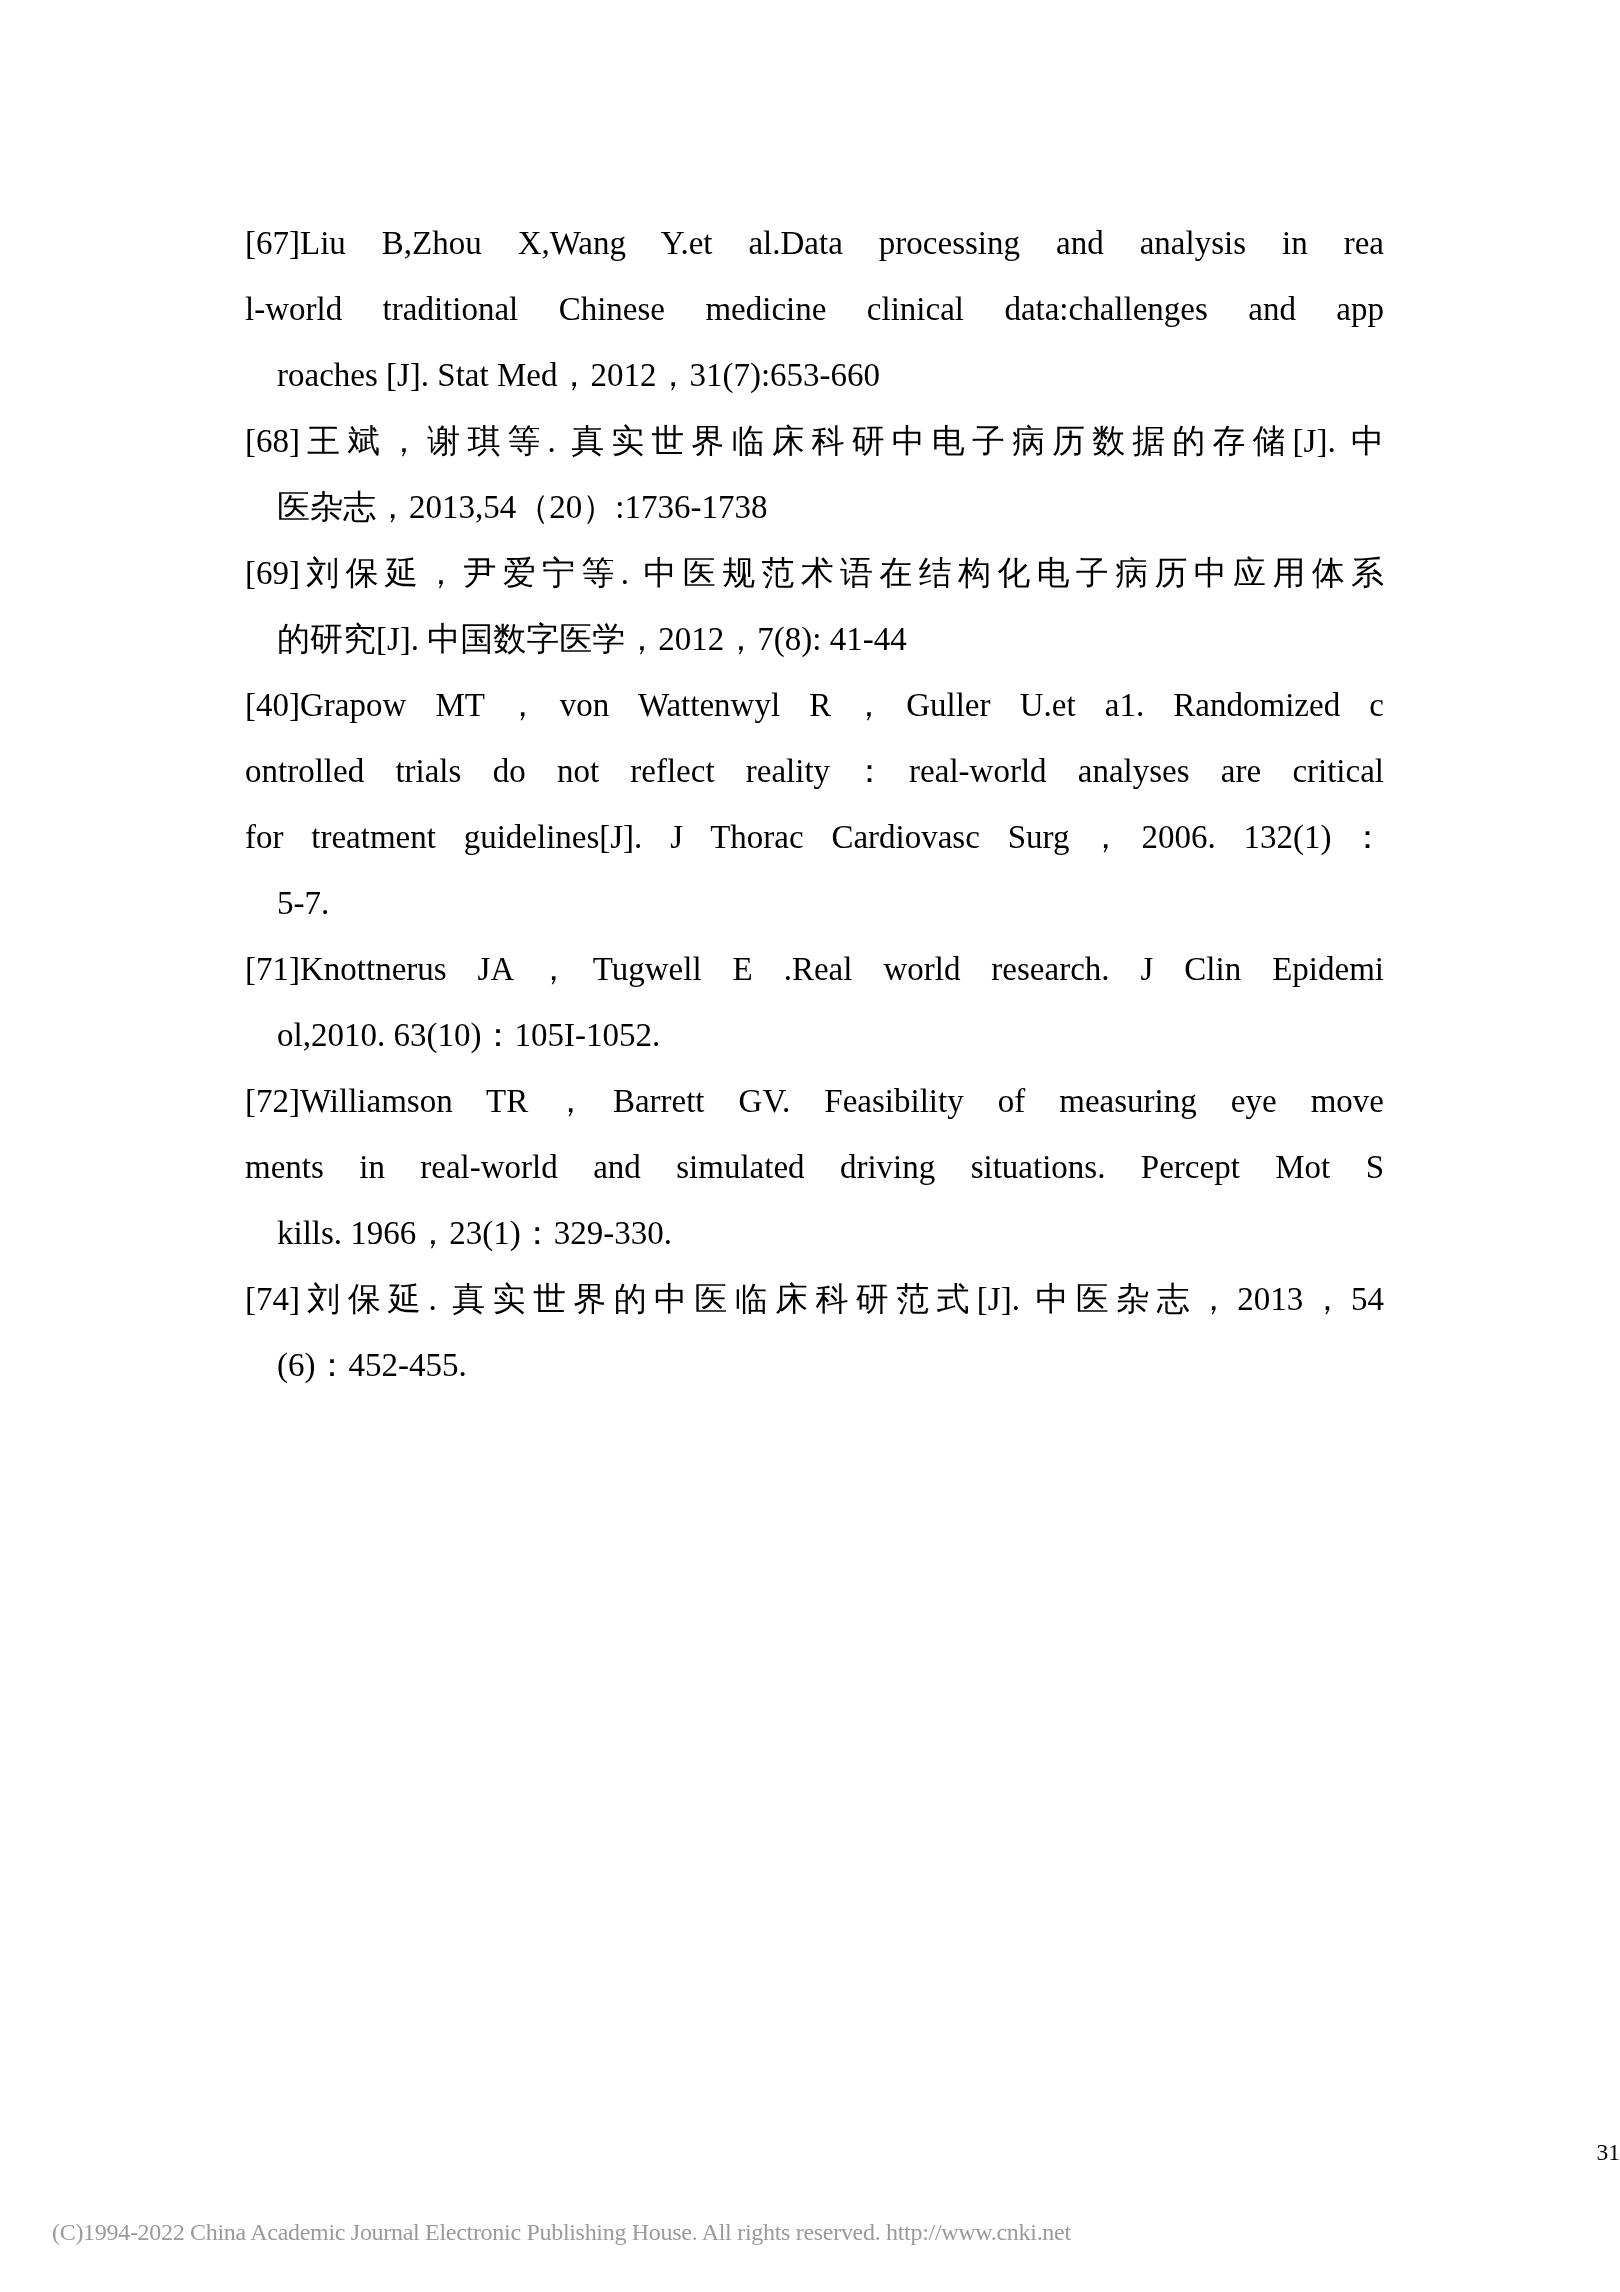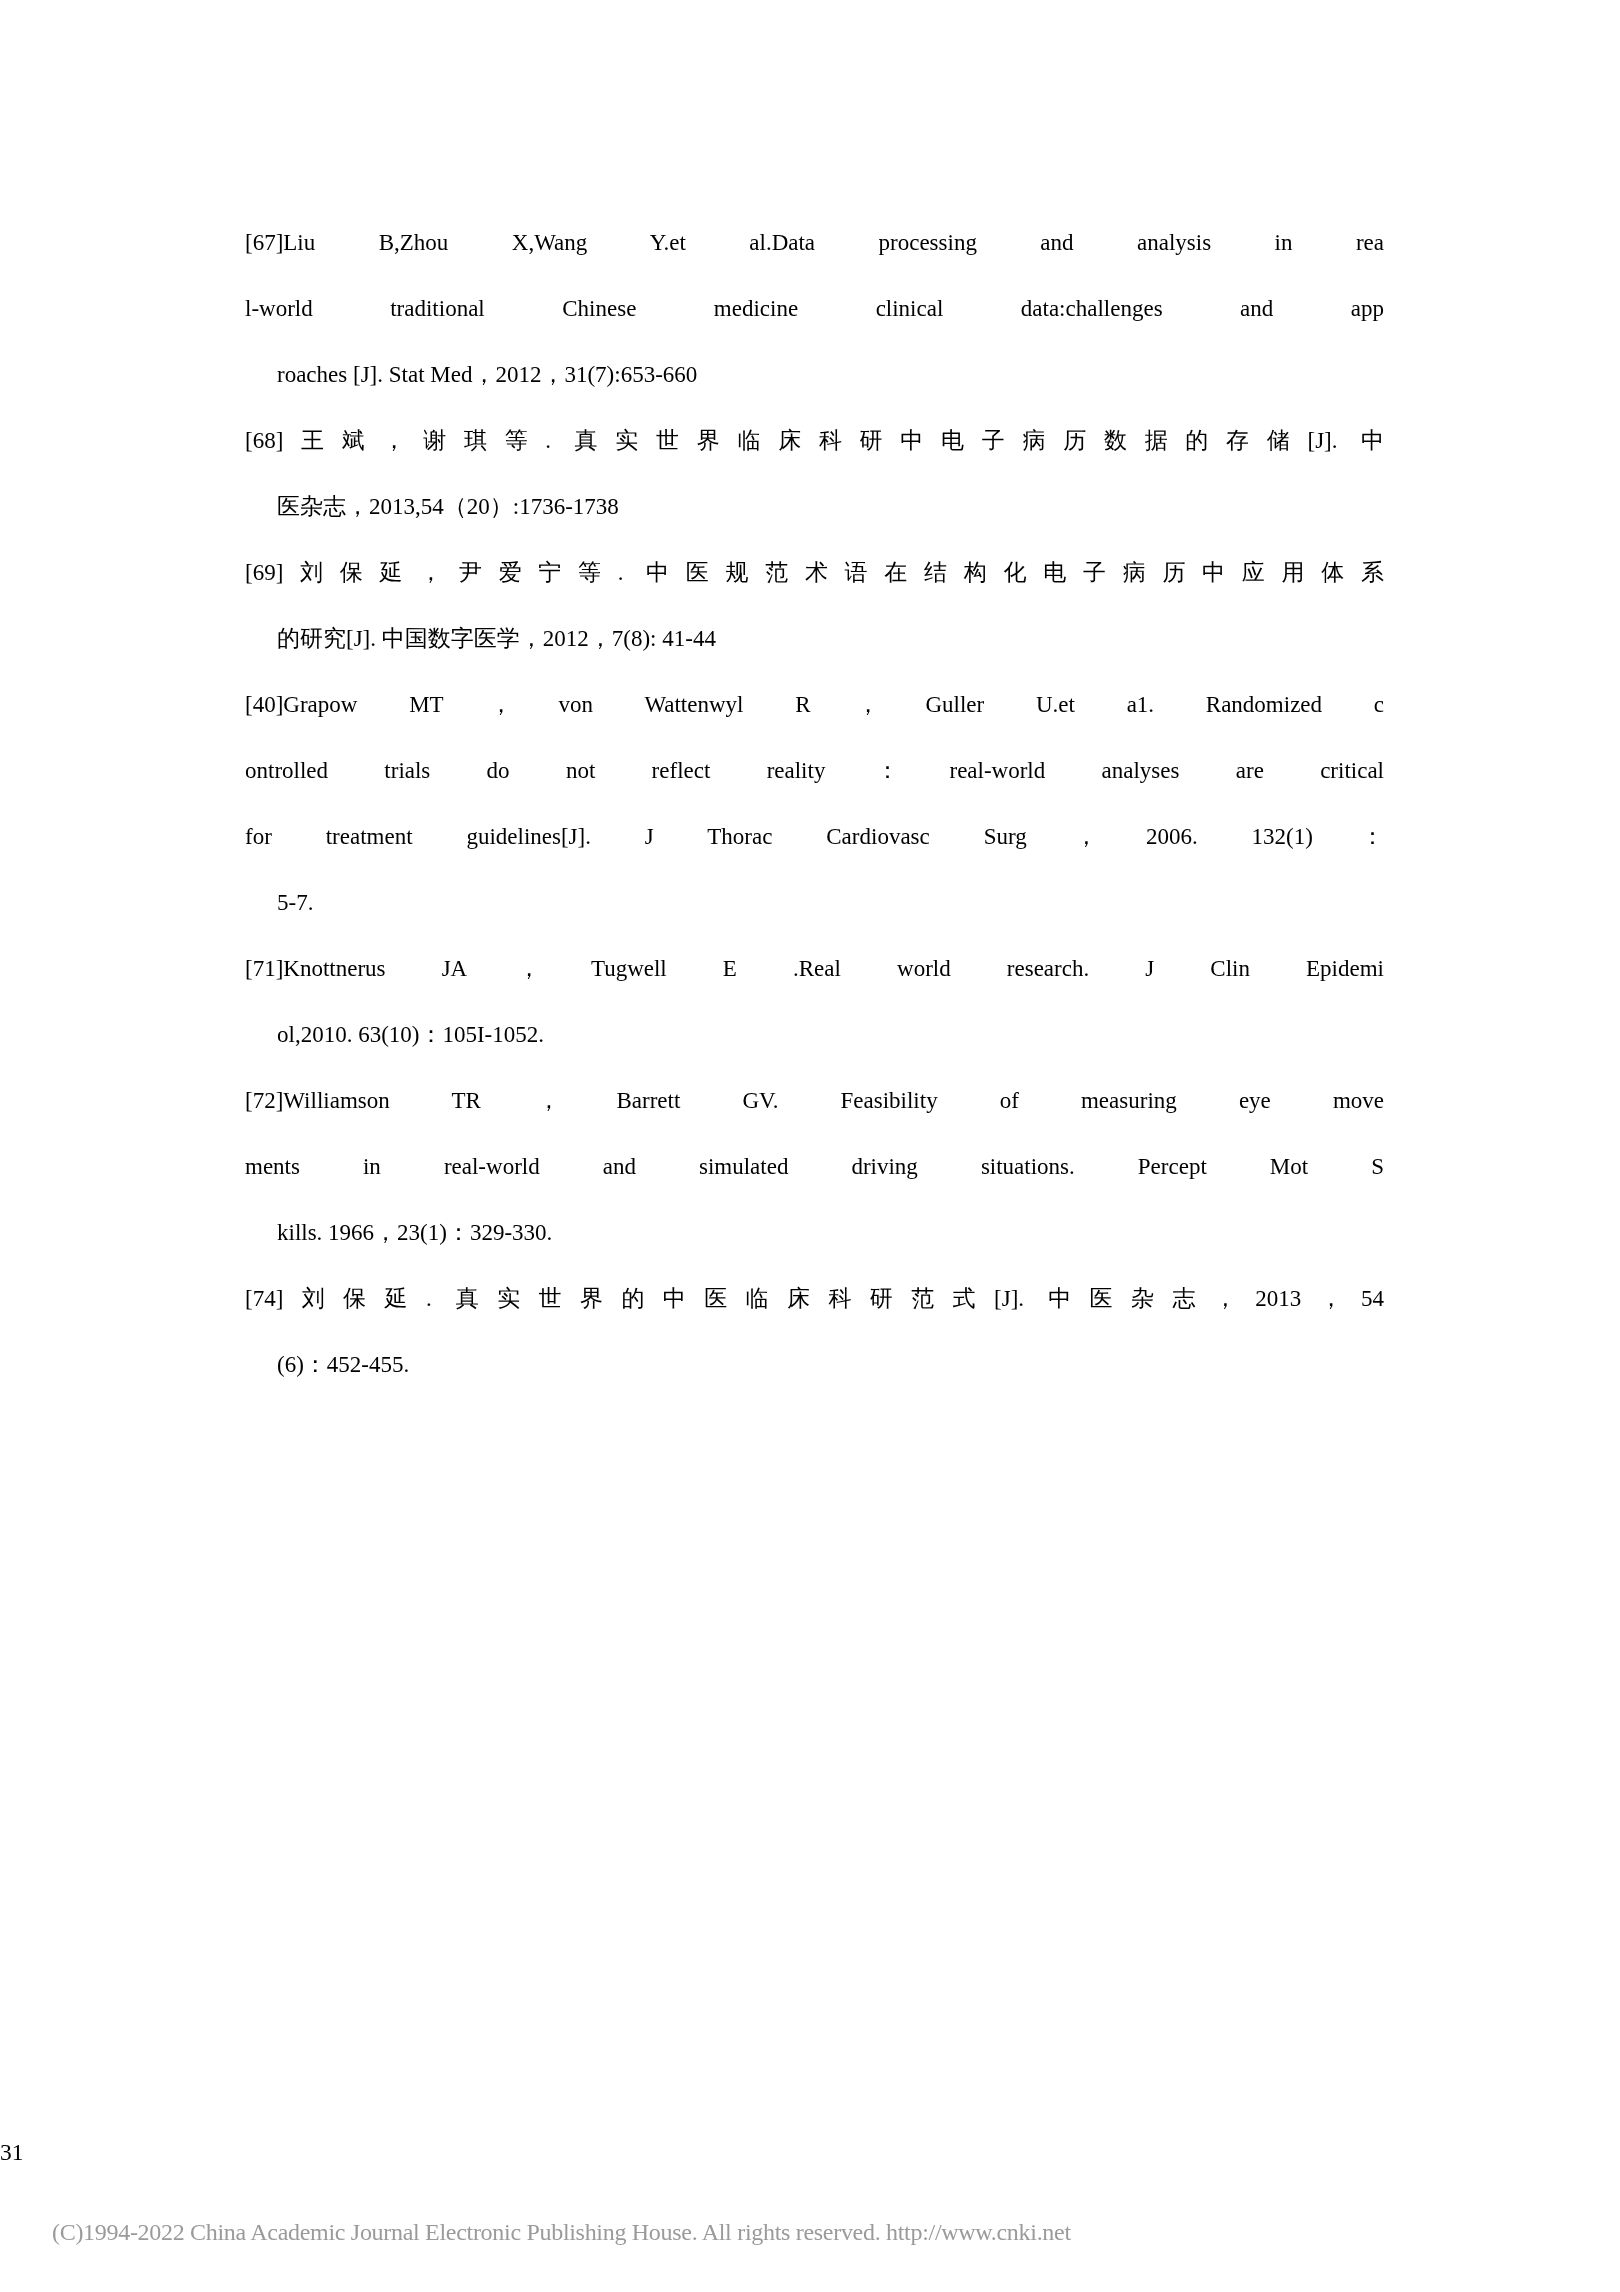--- a/index.html
+++ b/index.html
@@ -6,38 +6,38 @@
   body { width: 1620px; height: 2293px; position: relative; overflow: hidden; }
   .page {
     position: absolute; left: 0; top: 0; width: 1620px; height: 2293px; background: #fff;
   }
   .refs {
     position: absolute;
     left: 245px;
     top: 210px;
     width: 1139px;
     font-family: "Liberation Serif", "DejaVu Serif", serif;
-    font-size: 23px;
+    font-size: 33px;
     line-height: 66px;
     color: #000;
   }
   .line {
     display: block;
     height: 66px;
     white-space: nowrap;
     text-align: justify;
     text-align-last: justify;
     overflow: visible;
   }
   .line.last { text-align-last: left; margin-left: 32px; }
   .page-number {
     position: absolute;
     left: 0; width: 1620px;
     top: 2139px;
-    text-align: left;
+    text-align: right;
     font-family: "Liberation Serif", serif;
     font-size: 23.5px;
     color: #000;
   }
   .copyright {
     position: absolute;
     left: 52px;
     top: 2219px;
     font-family: "Liberation Serif", serif;
     font-size: 24px;

